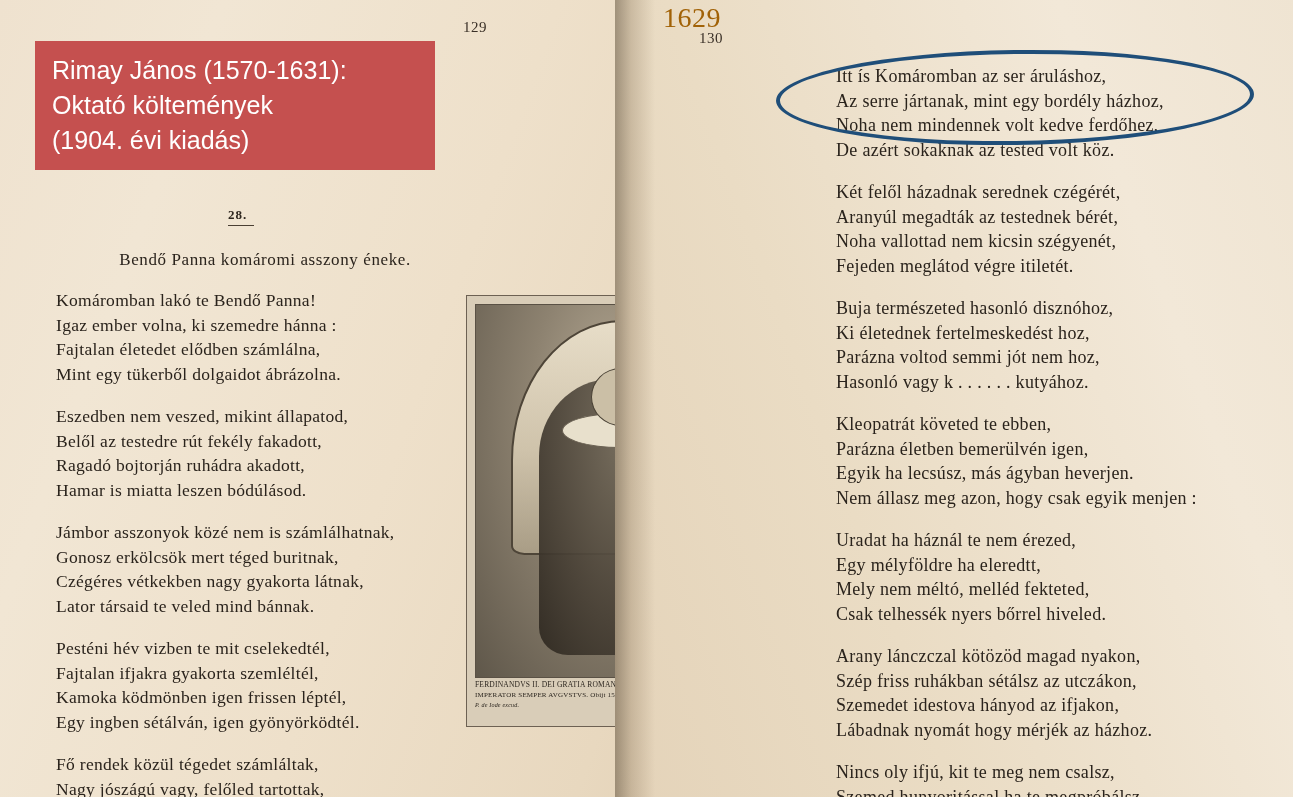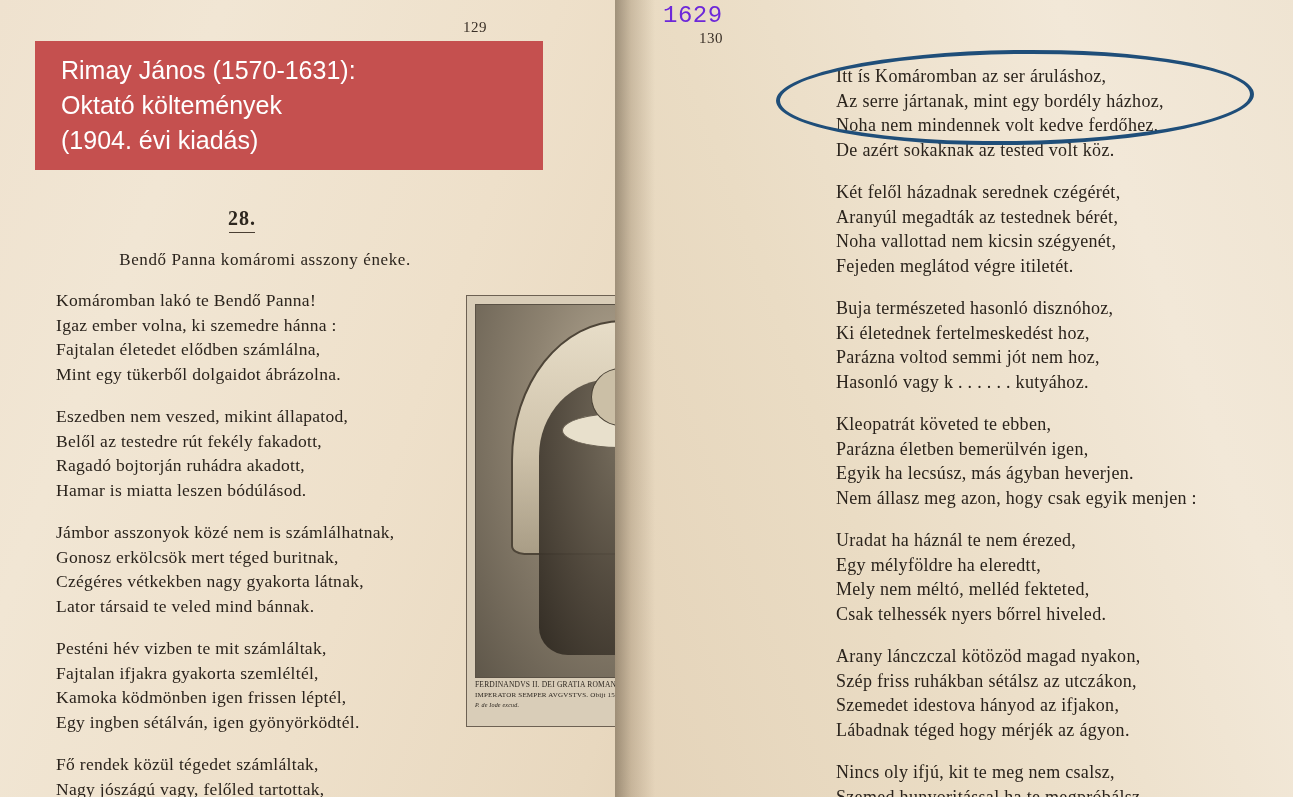--- a/index.html
+++ b/index.html
@@ -77,52 +77,52 @@
     letter-spacing: 0.5px;
   }
   .folio-left { left: 463px; top: 19px; }
   .folio-right { left: 738px; top: 30px; }
 
   
   .year-label {
     position: absolute;
     left: 663px;
     top: 2px;
-    font-family: Liberation Mono, monospace;
-    font-size: 24px;
-    color: #6d28d9;
+    font-family: Liberation Serif, serif;
+    font-size: 28px;
+    color: #a16207;
     letter-spacing: 0.5px;
   }
 
   
   .title-box {
     position: absolute;
     left: 35px;
     top: 41px;
-    width: 508px;
+    width: 400px;
     height: 129px;
     background: #c5504f;
-    padding: 12px 20px 10px 26px;
+    padding: 12px 20px 10px 17px;
     box-sizing: border-box;
   }
   .title-box .line {
     font-family: "Liberation Sans", sans-serif;
     color: #ffffff;
     font-size: 25px;
     line-height: 35px;
     white-space: nowrap;
   }
 
   
   .sec-num {
     position: absolute;
     left: 228px;
     top: 207px;
     font-family: "Liberation Serif", serif;
-    font-size: 20px;
+    font-size: 13px;
     font-weight: bold;
     color: #2e271f;
     letter-spacing: 1px;
   }
   .sec-num::after {
     content: "";
     display: block;
     width: 26px;
     height: 1px;
     background: #4a3f33;
@@ -296,21 +296,21 @@
         <div class="vline">Ragadó bojtorján ruhádra akadott,</div>
         <div class="vline">Hamar is miatta leszen bódúlásod.</div>
       </div>
       <div class="stanza">
         <div class="vline">Jámbor asszonyok közé nem is számlálhatnak,</div>
         <div class="vline">Gonosz erkölcsök mert téged buritnak,</div>
         <div class="vline">Czégéres vétkekben nagy gyakorta látnak,</div>
         <div class="vline">Lator társaid te veled mind bánnak.</div>
       </div>
       <div class="stanza">
-        <div class="vline">Pesténi hév vizben te mit számláltak,</div>
+        <div class="vline">Pesténi hév vizben te mit cselekedtél,</div>
         <div class="vline">Fajtalan ifjakra gyakorta szemléltél,</div>
         <div class="vline">Kamoka ködmönben igen frissen léptél,</div>
         <div class="vline">Egy ingben sétálván, igen gyönyörködtél.</div>
       </div>
       <div class="stanza">
         <div class="vline">Fő rendek közül tégedet számláltak,</div>
         <div class="vline">Nagy jószágú vagy, felőled tartottak,</div>
 
       </div>
     </div>
@@ -366,21 +366,21 @@
     <div class="stanza">
       <div class="vline">Uradat ha háznál te nem érezed,</div>
       <div class="vline">Egy mélyföldre ha eleredtt,</div>
       <div class="vline">Mely nem méltó, melléd fekteted,</div>
       <div class="vline">Csak telhessék nyers bőrrel hiveled.</div>
     </div>
     <div class="stanza">
       <div class="vline">Arany lánczczal kötözöd magad nyakon,</div>
       <div class="vline">Szép friss ruhákban sétálsz az utczákon,</div>
       <div class="vline">Szemedet idestova hányod az ifjakon,</div>
-      <div class="vline">Lábadnak téged hogy mérjék az ágyon.</div>
+      <div class="vline">Lábadnak nyomát hogy mérjék az házhoz.</div>
     </div>
     <div class="stanza">
       <div class="vline">Nincs oly ifjú, kit te meg nem csalsz,</div>
       <div class="vline">Szemed hunyoritással ha te megpróbálsz,</div>
 
     </div>
   </div>
 
   <div class="cut-line">Ish. ch. II. Zsolt.</div>
 

